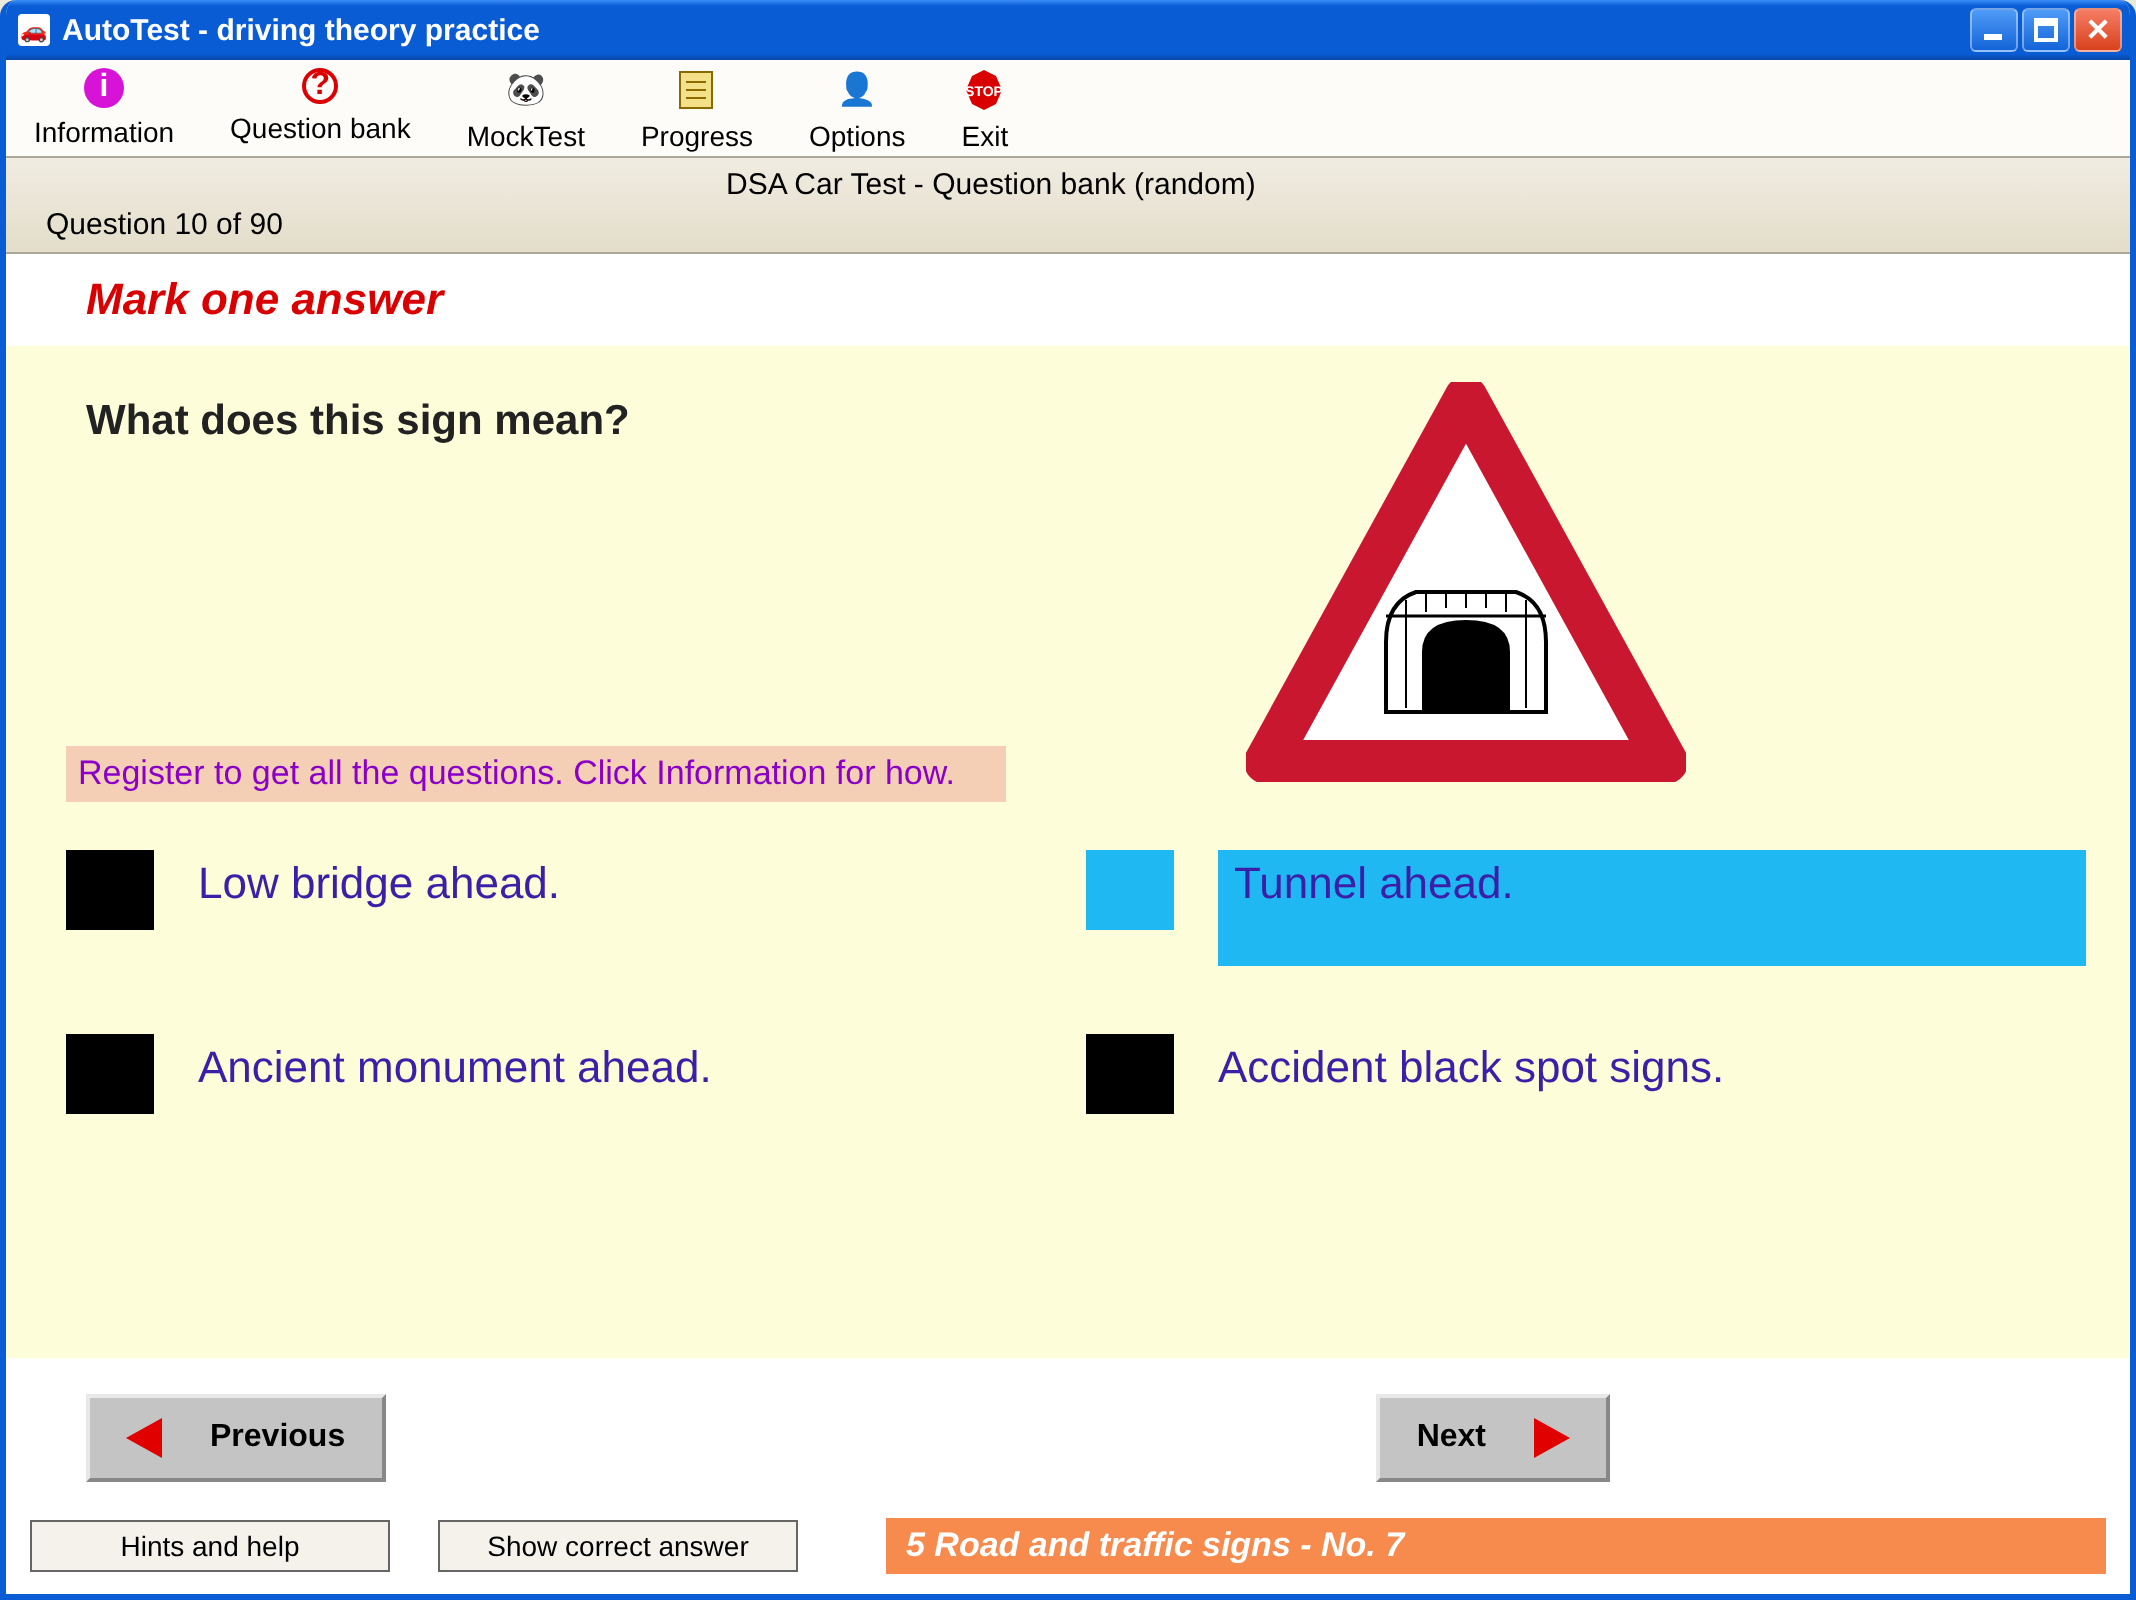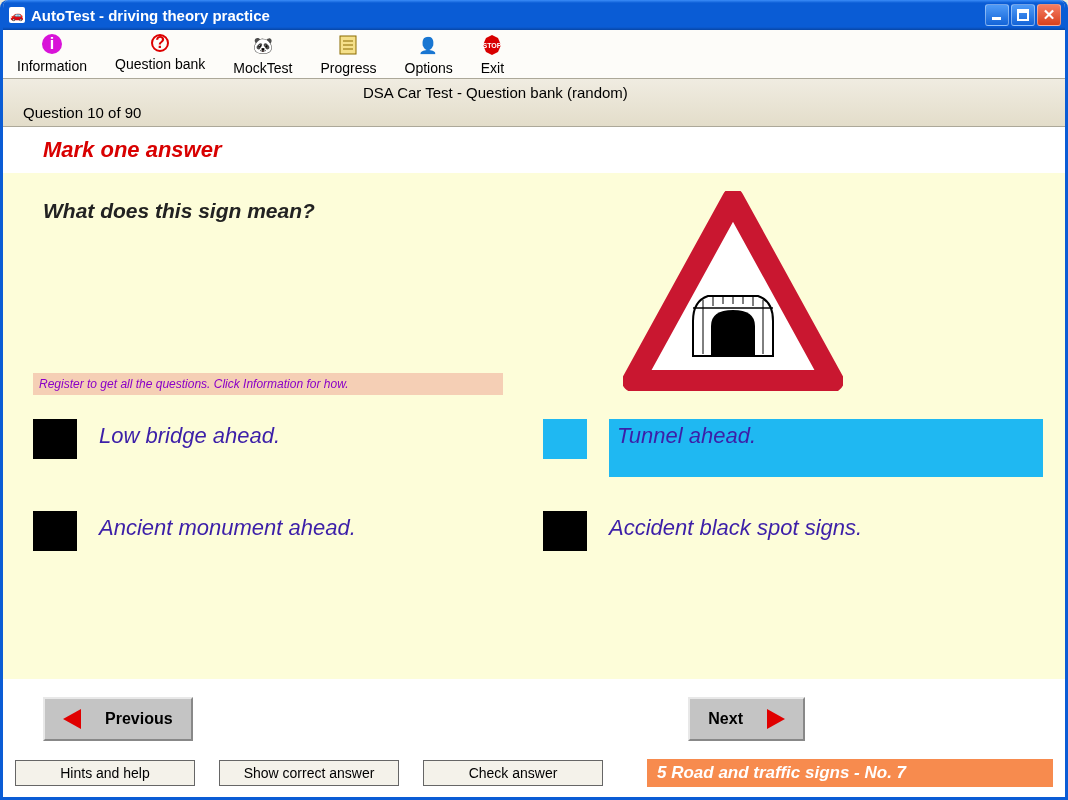--- a/index.html
+++ b/index.html
@@ -87,33 +87,32 @@
     font-weight: bold;
     font-size: 22px;
     padding: 10px 0 10px 40px;
     background: white;
   }
   .question-area {
     flex: 1;
     background: #fdfdd9;
     padding: 18px 36px 10px 30px;
     position: relative;
-    font-style: italic;
   }
   .qrow { display: flex; }
   .qtext-col { width: 520px; }
   .qtext {
     font-size: 21px; font-weight: bold; color: #222;
     padding: 8px 0 0 10px;
   }
   .sign-col { flex:1; display:flex; justify-content:flex-start; padding-left:70px; }
   .register-banner {
     background: #f5cfb5;
     color: #8a00c7;
-    font-size: 12px;
+    font-size: 17px;
     padding: 4px 6px;
     margin-top: 150px;
     width: 470px;
   }
   .answers {
     display: grid;
     grid-template-columns: 500px 500px;
     column-gap: 10px;
     row-gap: 34px;
     margin-top: 24px;
@@ -319,17 +318,16 @@
       </div>
       <div class="navbtn" style="margin-right:220px">
         <span>Next</span>
         <span class="arrow right"></span>
       </div>
     </div>
 
     <div class="bottomrow">
       <div class="btmbtn">Hints and help</div>
       <div class="btmbtn">Show correct answer</div>
-      <div class="btmbtn">Check answer</div>
       <div class="category">5  Road and traffic signs - No. 7</div>
     </div>
   </div>
 </div>
 
 </body></html>

